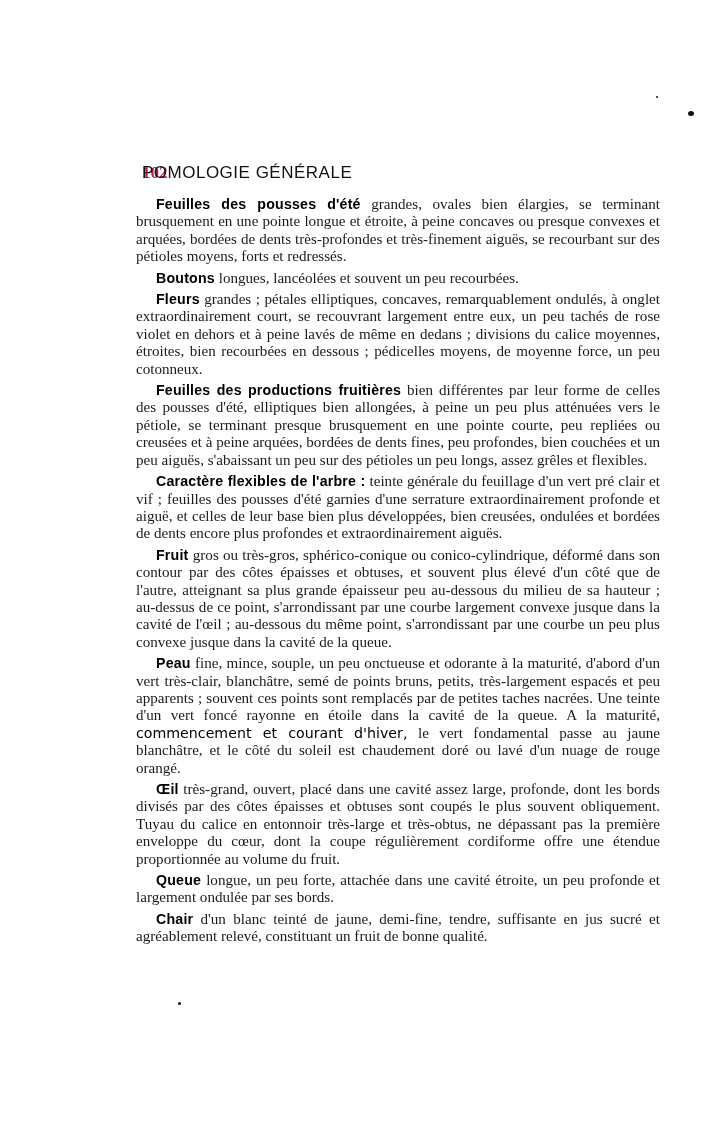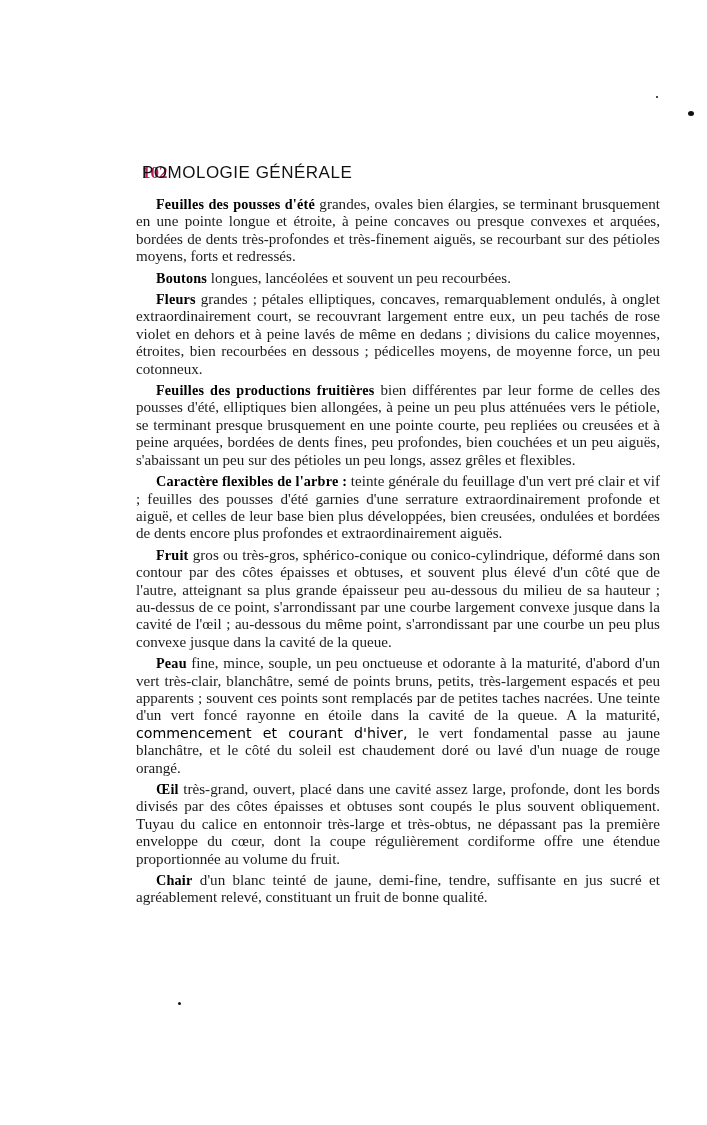--- a/index.html
+++ b/index.html
@@ -21,21 +21,21 @@
       position: absolute; left: 0; right: 0; top: 0; 
       font-family: Liberation Sans, sans-serif; font-size: 17px; letter-spacing: 0.5px; color: #111;
     }
     .body-text {
       position: absolute; left: 136px; top: 196px; width: 524px;
       font-family: "Liberation Serif", serif; font-size: 15.1px; line-height: 17.4px;
       text-align: justify; color: #1a1a1a;
     }
     .para { margin: 0 0 4px 0; text-indent: 20px; }
     .term {
-      font-family: Liberation Serif, serif; font-weight: bold; font-size: 14.2px;
+      font-family: Liberation Sans, sans-serif; font-weight: bold; font-size: 14.2px;
       letter-spacing: 0.2px; color: #000;
     }
     .inline-bold {
       font-family: "DejaVu Sans", sans-serif; font-weight: normal; font-size: 14.2px; color: #000;
     }
   </style>
 </head>
 <body>
 
 <div class="page">
@@ -50,15 +50,16 @@
 
   <div class="body-text">
     <p class="para"><span class="term">Feuilles des pousses d'été</span><span> grandes, ovales bien élargies, se terminant brusquement en une pointe longue et étroite, à peine concaves ou presque convexes et arquées, bordées de dents très-profondes et très-finement aiguës, se recourbant sur des pétioles moyens, forts et redressés.</span></p>
     <p class="para"><span class="term">Boutons</span><span> longues, lancéolées et souvent un peu recourbées.</span></p>
     <p class="para"><span class="term">Fleurs</span><span> grandes ; pétales elliptiques, concaves, remarquablement ondulés, à onglet extraordinairement court, se recouvrant largement entre eux, un peu tachés de rose violet en dehors et à peine lavés de même en dedans ; divisions du calice moyennes, étroites, bien recourbées en dessous ; pédicelles moyens, de moyenne force, un peu cotonneux.</span></p>
     <p class="para"><span class="term">Feuilles des productions fruitières</span><span> bien différentes par leur forme de celles des pousses d'été, elliptiques bien allongées, à peine un peu plus atténuées vers le pétiole, se terminant presque brusquement en une pointe courte, peu repliées ou creusées et à peine arquées, bordées de dents fines, peu profondes, bien couchées et un peu aiguës, s'abaissant un peu sur des pétioles un peu longs, assez grêles et flexibles.</span></p>
     <p class="para"><span class="term">Caractère flexibles de l'arbre :</span><span> teinte générale du feuillage d'un vert pré clair et vif ; feuilles des pousses d'été garnies d'une serrature extraordinairement profonde et aiguë, et celles de leur base bien plus développées, bien creusées, ondulées et bordées de dents encore plus profondes et extraordinairement aiguës.</span></p>
     <p class="para"><span class="term">Fruit</span><span> gros ou très-gros, sphérico-conique ou conico-cylindrique, déformé dans son contour par des côtes épaisses et obtuses, et souvent plus élevé d'un côté que de l'autre, atteignant sa plus grande épaisseur peu au-dessous du milieu de sa hauteur ; au-dessus de ce point, s'arrondissant par une courbe largement convexe jusque dans la cavité de l'œil ; au-dessous du même point, s'arrondissant par une courbe un peu plus convexe jusque dans la cavité de la queue.</span></p>
     <p class="para"><span class="term">Peau</span><span> fine, mince, souple, un peu onctueuse et odorante à la maturité, d'abord d'un vert très-clair, blanchâtre, semé de points bruns, petits, très-largement espacés et peu apparents ; souvent ces points sont remplacés par de petites taches nacrées. Une teinte d'un vert foncé rayonne en étoile dans la cavité de la queue. A la maturité, </span><span class="inline-bold">commencement et courant d'hiver,</span><span> le vert fondamental passe au jaune blanchâtre, et le côté du soleil est chaudement doré ou lavé d'un nuage de rouge orangé.</span></p>
     <p class="para"><span class="term">Œil</span><span> très-grand, ouvert, placé dans une cavité assez large, profonde, dont les bords divisés par des côtes épaisses et obtuses sont coupés le plus souvent obliquement. Tuyau du calice en entonnoir très-large et très-obtus, ne dépassant pas la première enveloppe du cœur, dont la coupe régulièrement cordiforme offre une étendue proportionnée au volume du fruit.</span></p>
+    <p class="para"><span class="term">Queue</span><span> longue, un peu forte, attachée dans une cavité étroite, un peu profonde et largement ondulée par ses bords.</span></p>
     <p class="para"><span class="term">Chair</span><span> d'un blanc teinté de jaune, demi-fine, tendre, suffisante en jus sucré et agréablement relevé, constituant un fruit de bonne qualité.</span></p>
   </div>
 </div>
 
 </body></html>

